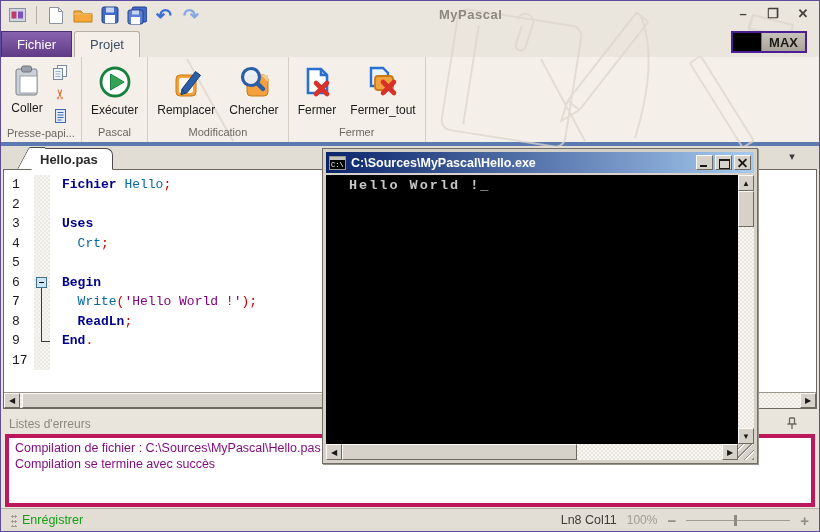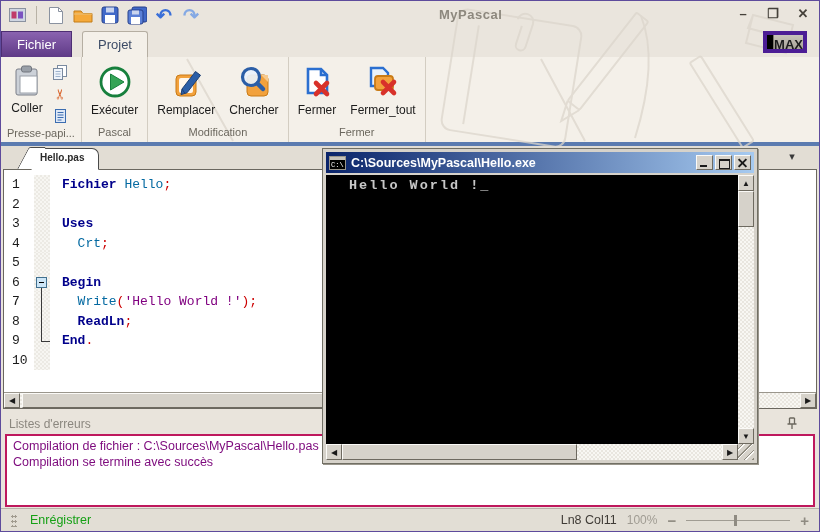--- a/index.html
+++ b/index.html
@@ -20,44 +20,44 @@
   .win-title{ position:absolute; left:438px; top:6px; font-weight:bold; color:#8d887e; font-size:13px; letter-spacing:.5px;}
   .win-controls{ position:absolute; right:6px; top:3px; display:flex; gap:10px; }
   .win-btn{ width:20px; height:20px; text-align:center; line-height:20px; color:#45413a;
             font-size:13px; font-weight:bold; cursor:default;}
 
   
   .tabrow{ position:absolute; top:28px; left:0; width:100%; height:28px; display:flex; align-items:flex-end;}
   .rtab{ height:26px; padding:5px 15px 0 15px; font-size:13px; cursor:default;}
   .rtab-fichier{ background:linear-gradient(#8a63b0,#5f3a86); color:#fff;
                  border:1px solid #4d2e73; border-bottom:none;}
-  .rtab-projet{ margin-left:10px; background:#f4f0e9; color:#3c4b66;
+  .rtab-projet{ margin-left:2px; background:#f4f0e9; color:#3c4b66;
                 border:1px solid #b5aea2; border-bottom:none; border-radius:3px 3px 0 0;}
-  .max-toggle{ position:absolute; right:12px; top:2px; width:44px; height:22px; display:flex;
-               border:4px solid #4c1d95; background:#aaa49a; cursor:default;}
+  .max-toggle{ position:absolute; right:12px; top:2px; width:76px; height:22px; display:flex;
+               border:2px solid #4c1d95; background:#aaa49a; cursor:default;}
   .max-black{ width:28px; height:100%; background:#000; }
   .max-label{ flex:1; text-align:center; font-weight:bold; font-size:13px; color:#1c1c1c;
               background:linear-gradient(#c8c3ba,#a9a399); border-left:1px solid #7c776c; line-height:20px;}
 
   
   .ribbon{ position:absolute; top:56px; left:0; width:100%; height:85px; display:flex; }
   .rgroup{ display:flex; flex-direction:column; border-right:1px solid #d3cdc2; padding:0 2px;}
   .rgroup-body{ flex:1; display:flex; align-items:flex-start; padding-top:4px;}
   .bigbtn{ display:flex; flex-direction:column; align-items:center; padding:3px 7px; cursor:default;}
   .bigbtn svg{ display:block; }
   .bigbtn-label{ margin-top:3px; font-size:12px; color:#1c1c1c; white-space:nowrap;}
   .rgroup-label{ text-align:center; font-size:11px; color:#6b675e; padding:2px 4px 4px;}
   .smallcol{ display:flex; flex-direction:column; gap:4px; padding-top:2px;}
   .sicon{ width:18px; height:18px; display:flex; align-items:center; justify-content:center; cursor:default;}
 
   
   .docstrip{ position:absolute; top:145px; left:0; width:100%; height:23px; background:#e2ddd4;}
   .doc-tab{ position:absolute; left:30px; bottom:-1px; height:22px; background:#fff;
             border:1px solid #4a4a4a; border-bottom:1px solid #fff; border-top-right-radius:7px;
-            padding:3px 14px 0 8px; font-weight:bold; font-size:10px; z-index:3; cursor:default;margin-top:40px;}
+            padding:3px 14px 0 8px; font-weight:bold; font-size:13px; z-index:3; cursor:default;margin-top:40px;}
   .doc-tab::before{ content:''; position:absolute; left:-9px; bottom:0; width:16px; height:21px;
             background:#fff; border-left:1px solid #4a4a4a; border-top:1px solid #4a4a4a;
             transform:skewX(-28deg); border-top-left-radius:2px; z-index:-1;}
   .tab-overflow{ position:absolute; right:16px; top:4px; width:22px; text-align:center;
             color:#3a3a3a; font-size:11px; cursor:default;}
 
   
   .editor{ position:absolute; top:168px; left:2px; width:814px; height:240px;
            border:1px solid #6a675f; background:#fff;}
   .code-area{ position:absolute; top:0; left:0; right:0; bottom:16px; overflow:hidden; padding-top:5px;
@@ -89,26 +89,26 @@
   .ed-hscroll{ position:absolute; left:0; right:0; bottom:0; height:16px; display:flex; border-top:1px solid #9a968c;}
   .ed-hscroll .sb-btn{ width:16px; height:100%; flex:none;}
   .ed-hscroll .mid{ flex:1; position:relative;}
   .ed-hscroll .sb-thumb{ position:absolute; left:2px; top:0; width:565px; height:100%;}
 
   
   .err-header{ position:absolute; top:413px; left:0; width:100%; height:20px; color:#8b877f;
                font-size:12px; padding:3px 8px;}
   .pin-btn{ position:absolute; right:18px; top:2px; width:16px; height:16px; cursor:default;}
   .err-box{ position:absolute; top:433px; left:4px; width:810px; height:73px; background:#fff;
-            border:2px solid #be185d; padding:2px 6px; overflow:hidden;}
+            border:4px solid #be185d; padding:2px 6px; overflow:hidden;}
   .err-line{ color:var(--error-text); font-size:12.5px; line-height:16px; white-space:pre; cursor:default;}
 
   
   .statusbar{ position:absolute; bottom:0; left:0; width:100%; height:23px; background:#e2ded5;
-              border-top:1px solid #b7b2a8; display:flex; align-items:center; padding:0 10px;gap:8px;}
+              border-top:1px solid #b7b2a8; display:flex; align-items:center; padding:0 10px;}
   .status-grip{ width:6px; height:13px; margin-right:5px;
       background-image:radial-gradient(circle, #a09a8e 1px, transparent 1.2px); background-size:3px 5px;}
   .save-label{ color:var(--status-green); font-size:12.5px;}
   .status-right{ margin-left:auto; display:flex; align-items:center; gap:10px;}
   .pos-label{ color:#3f3b36; font-size:12.5px;}
   .zoom-label{ color:#a09c93; font-size:12px;}
   .zoom-btn{ color:#8f8b82; font-size:15px; font-weight:bold; cursor:default;}
   .zoom-slider{ position:relative; width:104px; height:13px; cursor:default;}
   .zoom-slider .track{ position:absolute; top:6px; left:0; right:0; height:1px; background:#a09c93;}
   .zoom-slider .thumb{ position:absolute; left:48px; top:1px; width:3px; height:11px; background:#8f8b82;}
@@ -330,21 +330,21 @@
     <div class="code-area" id="code-lines">
         <div class="code-line"><span class="gut-num">1</span><span class="fold-margin"></span><span class="code-text"><span class="seg-kw">Fichier</span><span class="seg-pl"> Hello</span><span class="seg-pu">;</span></span></div>
         <div class="code-line"><span class="gut-num">2</span><span class="fold-margin"></span><span class="code-text"></span></div>
         <div class="code-line"><span class="gut-num">3</span><span class="fold-margin"></span><span class="code-text"><span class="seg-kw">Uses</span></span></div>
         <div class="code-line"><span class="gut-num">4</span><span class="fold-margin"></span><span class="code-text"><span class="seg-pl">  Crt</span><span class="seg-pu">;</span></span></div>
         <div class="code-line"><span class="gut-num">5</span><span class="fold-margin"></span><span class="code-text"></span></div>
         <div class="code-line"><span class="gut-num">6</span><span class="fold-margin f-start"><span class="fold-box"></span></span><span class="code-text"><span class="seg-kw">Begin</span></span></div>
         <div class="code-line"><span class="gut-num">7</span><span class="fold-margin f-mid"></span><span class="code-text"><span class="seg-pl">  Write</span><span class="seg-pu">(</span><span class="seg-st">'Hello World !'</span><span class="seg-pu">)</span><span class="seg-pu">;</span></span></div>
         <div class="code-line"><span class="gut-num">8</span><span class="fold-margin f-mid"></span><span class="code-text"><span class="seg-pl">  </span><span class="seg-kw">ReadLn</span><span class="seg-pu">;</span></span></div>
         <div class="code-line"><span class="gut-num">9</span><span class="fold-margin f-end"></span><span class="code-text"><span class="seg-kw">End</span><span class="seg-pu">.</span></span></div>
-        <div class="code-line"><span class="gut-num">10</span><span class="fold-margin"></span><span class="code-text"></span></div>
+        <div class="code-line"><span class="gut-num">17</span><span class="fold-margin"></span><span class="code-text"></span></div>
       </div>
     <div class="ed-hscroll">
       <div class="sb-btn">
           <span>◀</span>
         </div>
       <div class="mid sb-track">
         <div class="sb-thumb"></div>
       </div>
       <div class="sb-btn">
           <span>▶</span>

